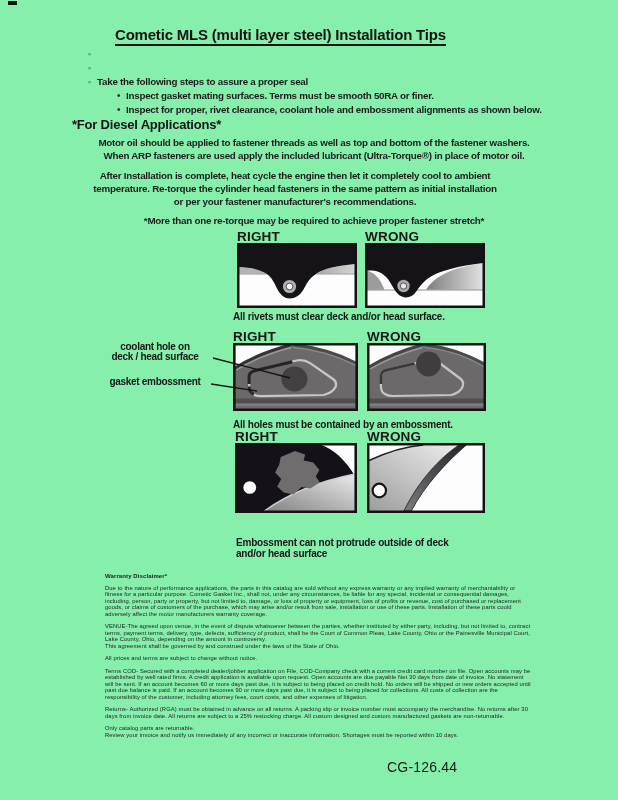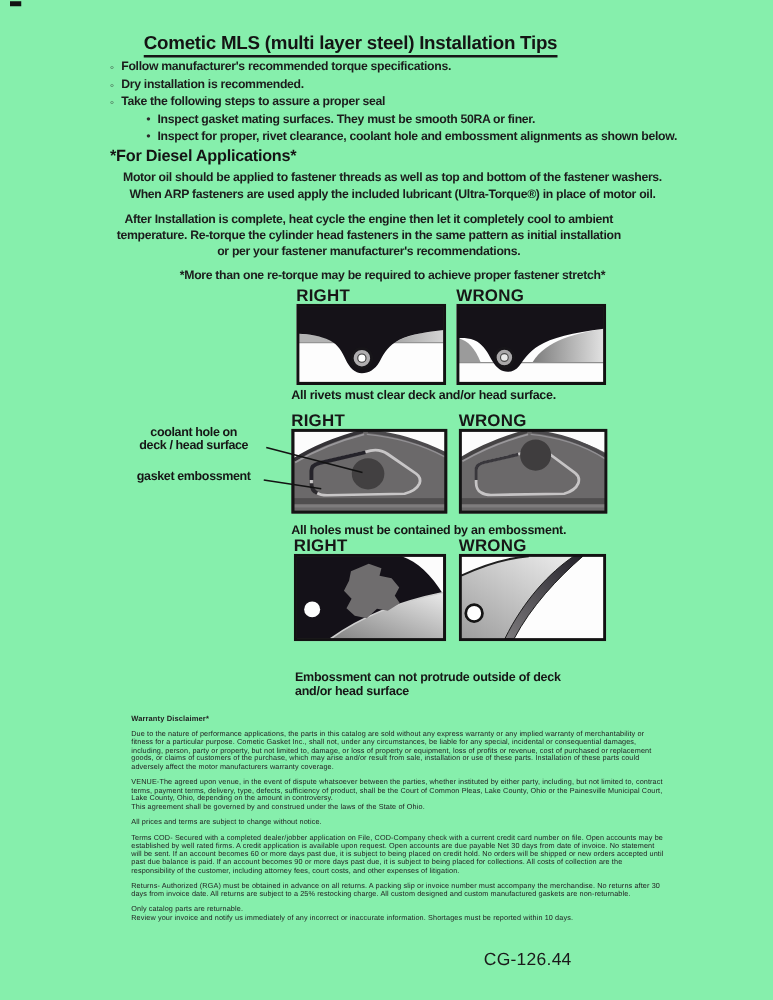--- a/index.html
+++ b/index.html
@@ -17,21 +17,21 @@
     border-bottom:2px solid #161616; padding-bottom:1px; color:#141414;
   }
 
   .tips { position:absolute; left:88px; top:47px; }
   .bullet-row { display:flex; height:14px; line-height:14px; }
   .bullet-row.sub { margin-left:29px; }
   .bmark { width:9px; font-size:9px; color:#2a2a2a; }
   .bmark.solid { font-size:10px; }
   .btext { font-size:9.8px; font-weight:bold; letter-spacing:-0.25px; white-space:nowrap; }
 
-  .h2 { position:absolute; left:88px; top:117px; font-size:13px; font-weight:bold; letter-spacing:-0.2px; color:#141414; }
+  .h2 { position:absolute; left:72px; top:117px; font-size:13px; font-weight:bold; letter-spacing:-0.2px; color:#141414; }
   .para { position:absolute; left:88px; font-size:9.8px; font-weight:bold; letter-spacing:-0.25px; line-height:13.2px;text-align:center; }
   .para1 { top:136px; width:452px; }
   .para2 { top:169px; width:414px; }
   .note  { top:214px; width:452px; }
 
   .fig-label { position:absolute; font-size:13.5px; font-weight:bold; text-align:left; letter-spacing:0.2px; color:#171717; }
   .caption { position:absolute; font-size:10px; font-weight:bold; letter-spacing:-0.2px; color:#161616; line-height:10.6px; }
   .callout { position:absolute; left:100px; width:110px; text-align:center;
              font-size:10px; font-weight:bold; letter-spacing:-0.3px; line-height:10.4px; color:#161616; }
   .fig { position:absolute; }
@@ -74,33 +74,31 @@
           <stop offset="1" stop-color="#7d7b7d"></stop>
         </linearGradient>
     </defs>
   </svg>
 
   <div class="title">Cometic MLS (multi layer steel) Installation Tips</div>
 
   <div class="tips">
     <div class="bullet-row">
       <span class="bmark">◦</span>
-      <span class="btext">Follow manufacturer's recommended torque specifications.</span>
     </div>
     <div class="bullet-row">
       <span class="bmark">◦</span>
-      <span class="btext">Dry installation is recommended.</span>
     </div>
     <div class="bullet-row">
       <span class="bmark">◦</span>
       <span class="btext">Take the following steps to assure a proper seal</span>
     </div>
     <div class="bullet-row sub">
       <span class="bmark solid">•</span>
-      <span class="btext">Inspect gasket mating surfaces.  They must be smooth 50RA or finer.</span>
+      <span class="btext">Inspect gasket mating surfaces.  Terms must be smooth 50RA or finer.</span>
     </div>
     <div class="bullet-row sub">
       <span class="bmark solid">•</span>
       <span class="btext">Inspect for proper, rivet clearance, coolant hole and embossment alignments as shown below.</span>
     </div>
   </div>
 
   <div class="h2">*For Diesel Applications*</div>
   <div class="para para1">Motor oil should be applied to fastener threads as well as top and bottom of the fastener washers. When ARP fasteners are used apply the included lubricant (Ultra-Torque®) in place of motor oil.</div>
   <div class="para para2">After Installation is complete, heat cycle the engine then let it completely cool to ambient temperature. Re-torque the cylinder head fasteners in the same pattern as initial installation or per your fastener manufacturer's recommendations.</div>

